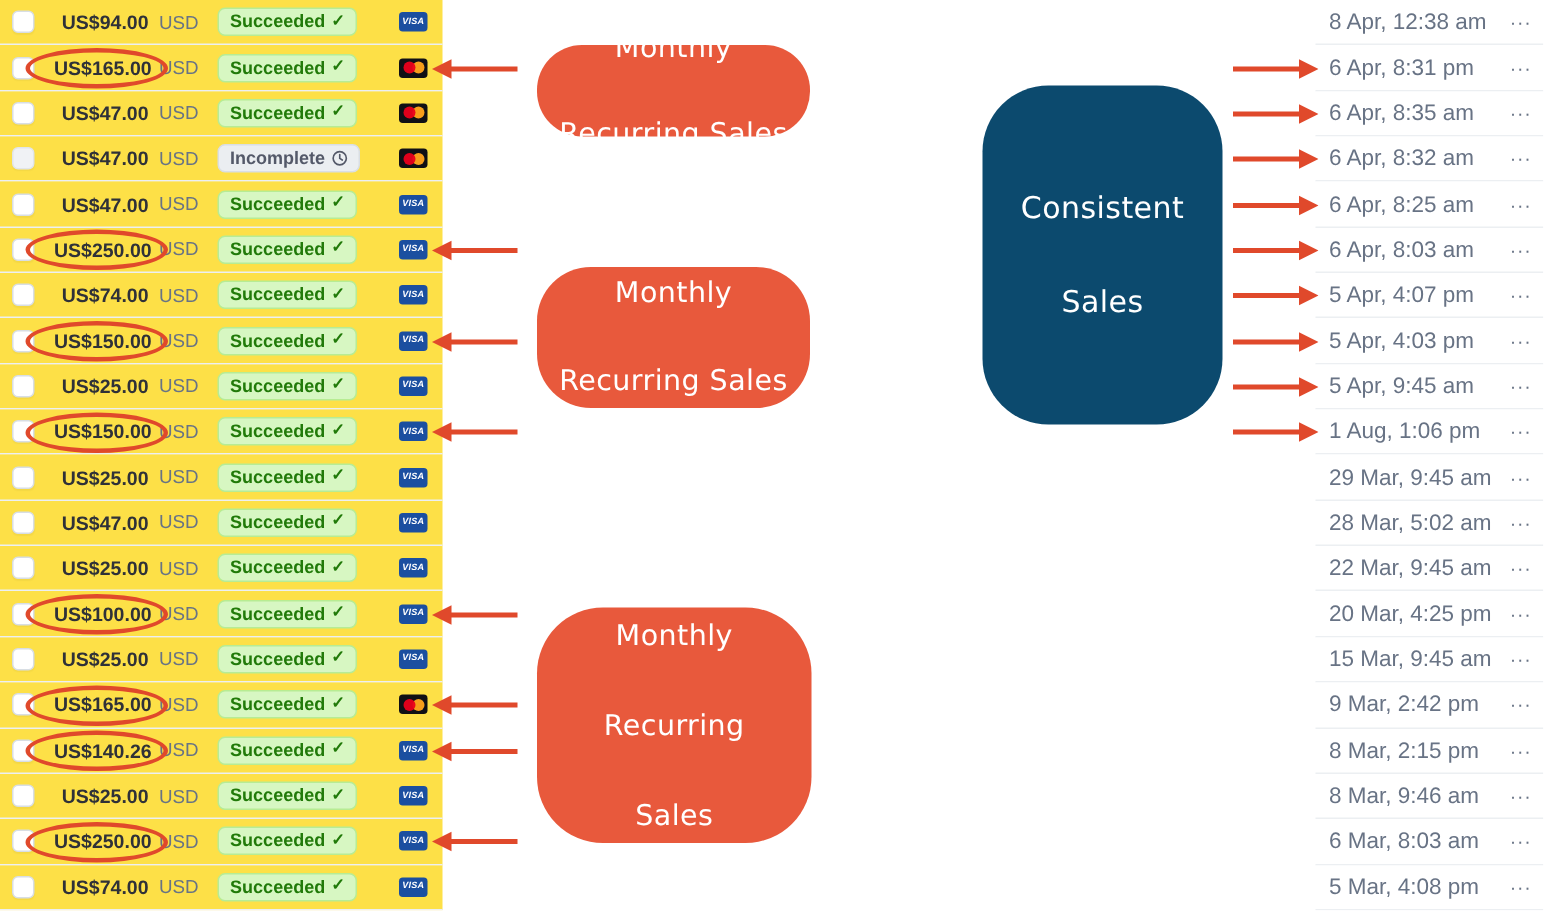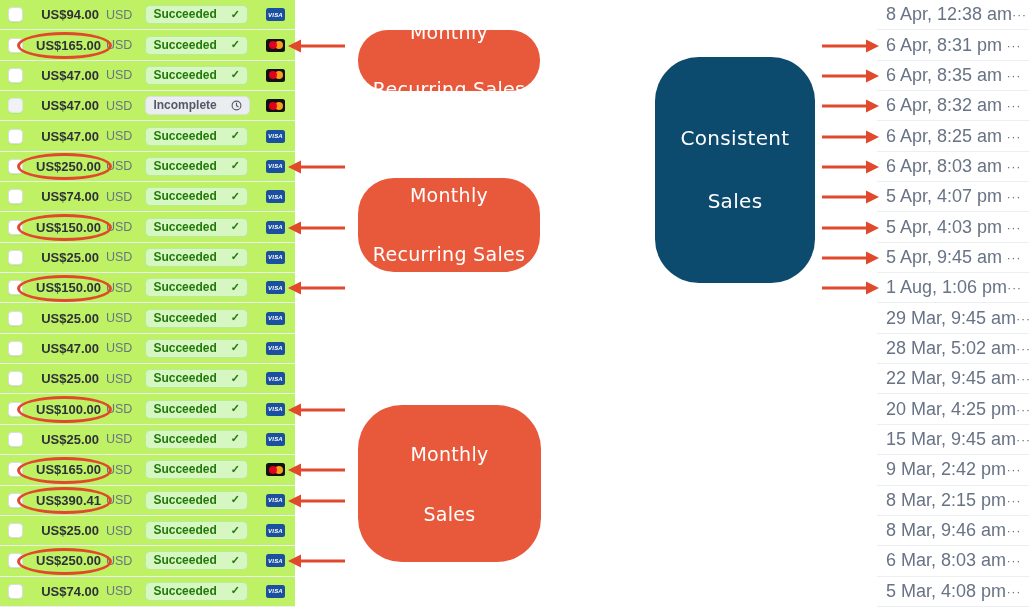--- a/index.html
+++ b/index.html
@@ -1,46 +1,46 @@
 <!DOCTYPE html>
 <html><head>
 <meta charset="utf-8">
 <style>
   html,body{margin:0;padding:0;background:#fff;}
   .screen{position:relative;width:1029px;height:607px;background:#fff;overflow:hidden;
           font-family:"Liberation Sans",sans-serif;}
   
   .row{position:relative;height:30.35px;}
   .row-left{position:absolute;left:0;top:0;width:295px;height:100%;display:flex;align-items:center;
-            border-bottom:1px solid #ECEFF2;box-sizing:border-box;background:#bef264;}
+            border-bottom:1px solid #ECEFF2;box-sizing:border-box;background:#fde047;}
   .row-right{position:absolute;left:877px;right:0;top:0;height:100%;display:flex;align-items:center;
              justify-content:space-between;border-bottom:1px solid #ECEFF2;box-sizing:border-box;
              padding:0 8px 0 9px;background:#fff;}
   .checkbox{width:15px;height:15px;border:1px solid #D8DEE4;border-radius:4px;margin-left:8px;
             background:#fff;box-sizing:border-box;flex-shrink:0;box-shadow:0 1px 1px rgba(0,0,0,.04);}
   .checkbox.muted{background:#F0F2F5;border-color:#E1E5EA;}
   .amount{width:63px;text-align:right;margin-left:13px;font-size:13px;font-weight:700;color:#2F3138;
           white-space:nowrap;position:relative;z-index:2;}
   .currency{margin-left:7px;font-size:12.5px;color:#687385;}
-  .badge{margin-left:13px;display:flex;align-items:center;gap:14px;border-radius:5px;padding:1px 7px 2px;
+  .badge{margin-left:13px;display:flex;align-items:center;gap:4px;border-radius:5px;padding:1px 7px 2px;
          font-size:12px;font-weight:600;white-space:nowrap;box-sizing:border-box;}
   .badge.succeeded{background:#D7F7C2;color:#217A09;border:1px solid #B7EC93;}
   .badge.incomplete{background:#EBEEF1;color:#545969;border:1px solid #D9DEE4;}
   .check-icon{font-size:11px;font-weight:700;line-height:1;}
   .clock-icon{display:inline-flex;}
   .card-icon{margin-left:auto;margin-right:10px;width:19px;height:13px;border-radius:2.5px;
              position:relative;flex-shrink:0;overflow:hidden;}
   .card-icon.visa{background:#1B4FA0;color:#fff;font-size:6px;font-weight:bold;font-style:italic;
                   display:flex;align-items:center;justify-content:center;letter-spacing:.2px;
                   font-family:"Liberation Sans",sans-serif;}
   .card-icon.mastercard{background:#101015;}
   .mc-c{position:absolute;top:2.5px;width:8px;height:8px;border-radius:50%;}
   .mc-red{left:2.5px;background:#EB001B;z-index:2;opacity:.95;}
   .mc-orange{left:8.5px;background:#F79E1B;z-index:1;}
-  .date{font-size:18px;color:#687385;white-space:nowrap;}
+  .date{font-size:15px;color:#687385;white-space:nowrap;}
   .menu-dots{font-size:13px;color:#687385;letter-spacing:.5px;line-height:1;cursor:pointer;}
   
   #overlay{position:absolute;left:0;top:0;width:100%;height:100%;pointer-events:none;z-index:5;}
   .ann{position:absolute;color:#fff;display:flex;flex-direction:column;align-items:center;
        justify-content:center;text-align:center;font-family:"DejaVu Sans",sans-serif;
        letter-spacing:.3px;z-index:6;gap:30px;}
   .ann-a{left:358px;top:30px;width:182px;height:61px;border-radius:30px;font-size:19px;line-height:27px;}
   .ann-b{left:358px;top:178px;width:182px;height:94px;border-radius:36px;font-size:19px;line-height:29px;}
   .ann-c{left:358px;top:405px;width:183px;height:157px;border-radius:44px;font-size:19px;line-height:30px;}
   .ann-d{left:655px;top:57px;width:160px;height:226px;border-radius:44px;font-size:20px;line-height:33px;}
@@ -322,21 +322,21 @@
           </div>
         </div>
         <div class="row-right">
           <div class="date">9 Mar, 2:42 pm</div>
           <div class="menu-dots">···</div>
         </div>
       </div>
       <div class="row">
         <div class="row-left">
           <div class="checkbox"></div>
-          <div class="amount">US$390.41</div>
+          <div class="amount">US$140.26</div>
           <div class="currency">USD</div>
           <div class="badge succeeded">
             <div>Succeeded</div>
             <div class="check-icon">✓</div>
           </div>
           <div class="card-icon visa">VISA</div>
         </div>
         <div class="row-right">
           <div class="date">8 Mar, 2:15 pm</div>
           <div class="menu-dots">···</div>
@@ -396,20 +396,21 @@
     <div class="ann ann-a" style="background: rgb(232, 89, 60);">
       <div>Monthly</div>
       <div>Recurring Sales</div>
     </div>
     <div class="ann ann-b" style="background: rgb(232, 89, 60);">
       <div>Monthly</div>
       <div>Recurring Sales</div>
     </div>
     <div class="ann ann-c" style="background: rgb(232, 89, 60);">
       <div>Monthly</div>
+      <div>Recurring</div>
       <div>Sales</div>
     </div>
     <div class="ann ann-d" style="background: #0c4a6e;">
       <div>Consistent</div>
       <div>Sales</div>
     </div>
   <div class="circle-mark" style="top: 32.05px; border: 3.4px solid rgb(224, 73, 43);"></div>
       <div class="arrow" style="left: 288px; top: 37.525px;"><svg width="58" height="16" viewBox="0 0 58 16">
           <line x1="57" y1="8" x2="12" y2="8" stroke="#E0492B" stroke-width="3.2"></line>
           <polygon points="0,8 13,1.5 13,14.5" fill="#E0492B"></polygon>

